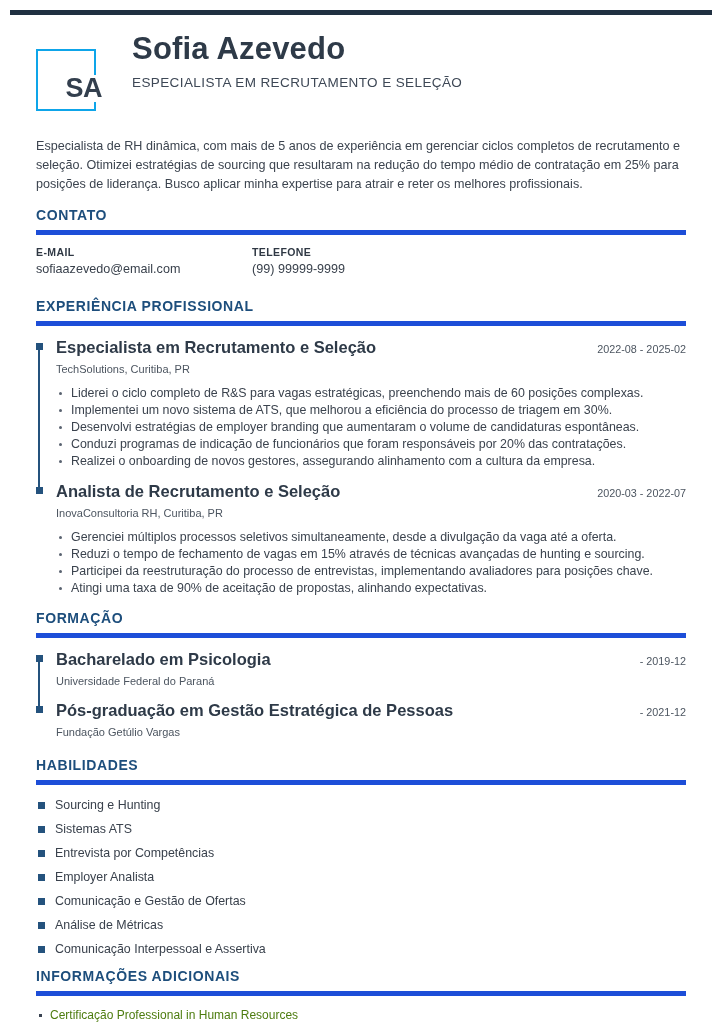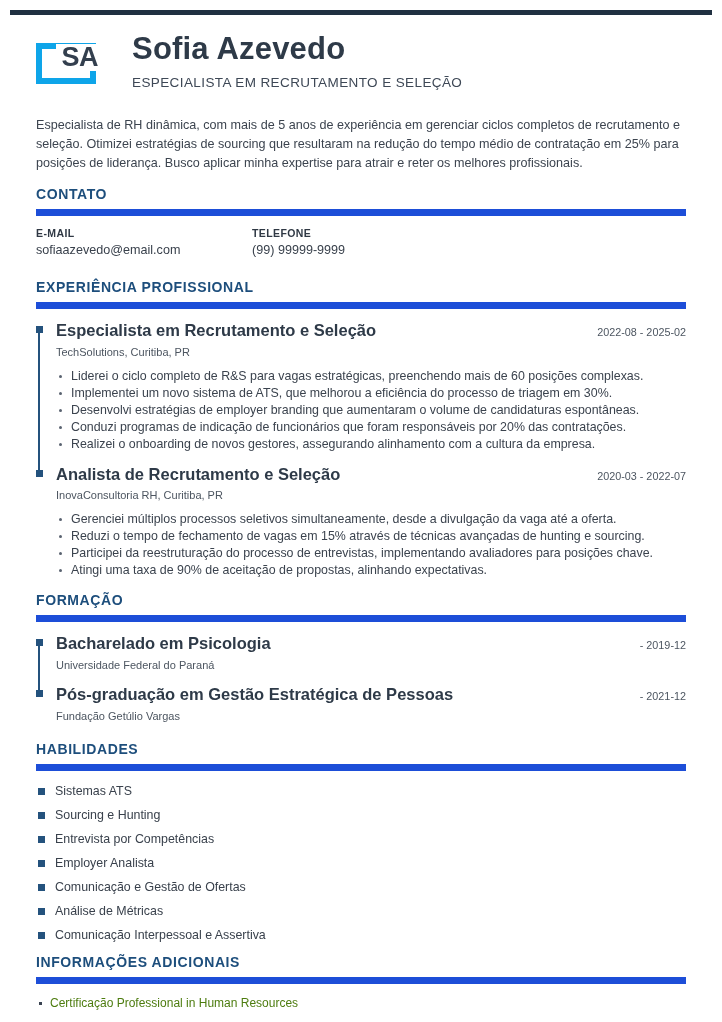--- a/index.html
+++ b/index.html
@@ -8,33 +8,33 @@
     width:722px; height:1022px;
     font-family:"Liberation Sans","DejaVu Sans",sans-serif;
     color:#3a424d; overflow:hidden;
   }
   .page { width:722px; height:1022px; background:#fff; padding:0 36px; position:relative; }
 
   .top-bar { position:absolute; left:10px; right:10px; top:10px; height:5px; background:#203041; }
 
   
   .header { display:flex; align-items:flex-start; gap:36px; padding-top:33px; }
-  .logo-box { width:60px; height:41px; border:6px solid #0ea5e9; position:relative; margin-top:10px; flex:0 0 auto; }
+  .logo-box { width:60px; height:62px; border:2px solid #0ea5e9; position:relative; margin-top:16px; flex:0 0 auto; }
   .logo-initials {
     position:absolute; right:-8px; bottom:7px; background:#fff; padding-left:5px;
     font-size:27px; font-weight:700; color:#333f4e; line-height:1; letter-spacing:-0.5px;
   }
   .name { font-size:31px; font-weight:700; color:#2e3a48; line-height:1.05; letter-spacing:0.2px; }
   .subtitle { margin-top:9px; font-size:13.5px; color:#3e4856; letter-spacing:0.4px; }
 
   .summary { margin-top:26px; font-size:12.6px; line-height:19px; color:#3c444f; max-width:660px; }
 
   .sec-h {
     font-size:14px; font-weight:600; color:#1d4e7c; letter-spacing:0.6px;
-    padding-bottom:7px; border-bottom:7px solid #1d4ed8;
+    padding-bottom:7px; border-bottom:5px solid #1d4ed8;
   }
   .sec-contact .sec-h { margin-top:13px; }
   .sec-exp .sec-h { margin-top:22px; }
   .sec-edu .sec-h { margin-top:13px; }
   .sec-skills .sec-h { margin-top:19px; }
   .sec-add .sec-h { margin-top:12px; }
 
   
   .contact-fields { display:flex; margin-top:11px; }
   .contact-field { width:216px; }
@@ -176,26 +176,26 @@
 
     </div>
   </section>
 
   <section class="sec-skills">
     <h2 class="sec-h">HABILIDADES</h2>
     <ul class="skills-list">
 
         <li>
           <span class="sq"></span>
+          <span>Sourcing e Hunting</span>
+        </li>
+
+        <li>
+          <span class="sq"></span>
           <span>Sistemas ATS</span>
-        </li>
-
-        <li>
-          <span class="sq"></span>
-          <span>Sourcing e Hunting</span>
         </li>
 
         <li>
           <span class="sq"></span>
           <span>Entrevista por Competências</span>
         </li>
 
         <li>
           <span class="sq"></span>
           <span>Employer Analista</span>

